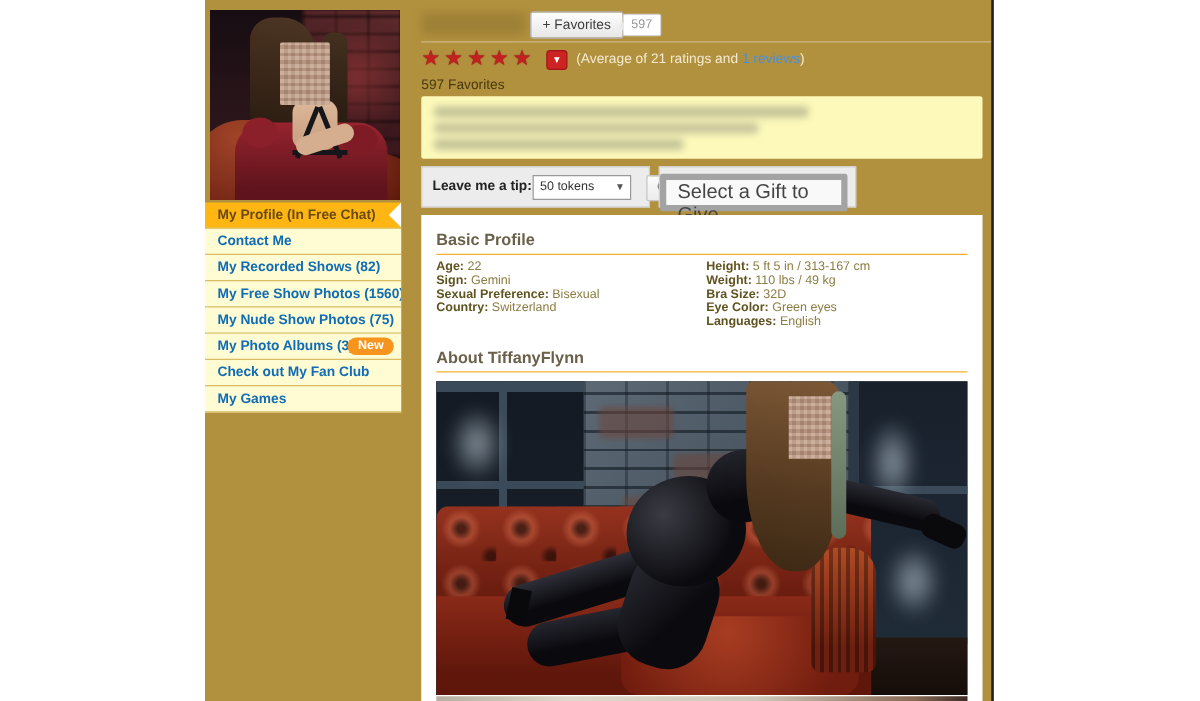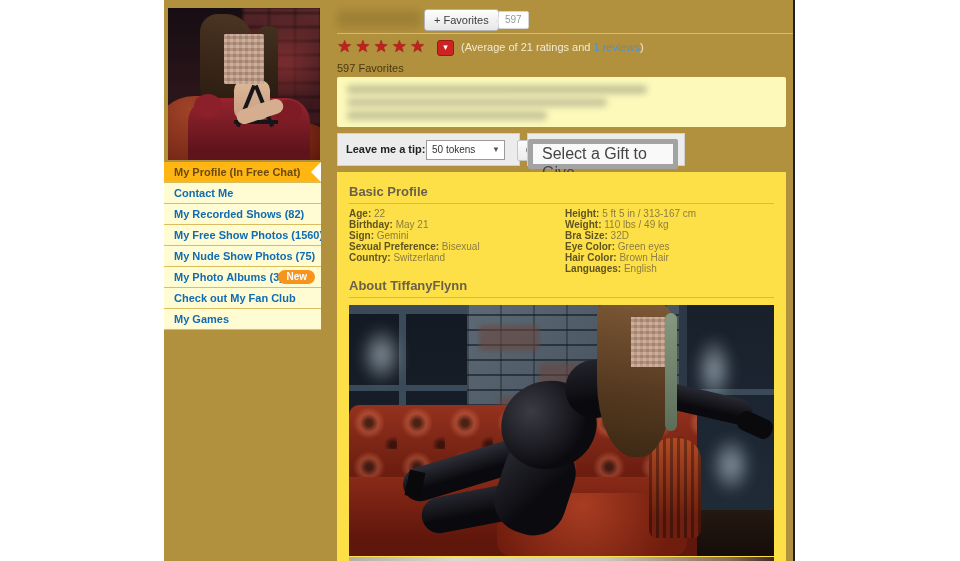--- a/index.html
+++ b/index.html
@@ -78,21 +78,21 @@
     font-size:10px;color:#333;line-height:17px;padding-left:5px;cursor:pointer;}
   .tip-select .car{position:absolute;right:4px;top:0;font-size:8px;color:#555;}
   .tip-go{position:absolute;right:-56px;top:6px;height:19px;padding:0 8px;font-size:11px;color:#555;
     background:linear-gradient(180deg,#fbfbfb,#ececec);border:1px solid #c6c6c6;border-radius:2px;line-height:18px;cursor:pointer;}
   .giftbox{position:absolute;left:190px;top:133px;width:156px;height:31px;background:#ececec;border:1px solid #d0d0d0;}
   .gift-label{position:absolute;left:8px;top:9px;font-size:11px;font-weight:bold;color:#222;}
   .gift-btn{position:absolute;right:6px;top:5px;height:20px;padding:0 9px;font-size:16px;color:#444;
     background:#f9f9f9;border:5px solid #a3a3a3;border-radius:2px;line-height:19px;cursor:pointer;}
 
   
-  .panel{position:absolute;left:0;top:172px;width:449px;height:389px;background:#fde047;}
+  .panel{position:absolute;left:0;top:172px;width:449px;height:389px;background:#ffffff;}
   .sec-head{position:absolute;left:12px;font-size:13px;font-weight:bold;color:#6b614a;}
   .h-basic{top:12px;}
   .h-about{top:106px;}
   .sec-line{position:absolute;left:12px;width:425px;height:1px;background:#f2b22e;}
   .l-basic{top:31px;}
   .l-about{top:125px;}
   .statcol{position:absolute;top:36px;font-size:10px;line-height:11px;color:#8c7d42;}
   .col-l{left:12px;width:210px;}
   .col-r{left:228px;width:215px;}
   .stat b{color:#5f5420;font-weight:bold;}
@@ -241,31 +241,29 @@
       <div class="giftbox">
         <span class="gift-label">Give me a gift:</span>
         <span class="gift-btn">Select a Gift to Give</span>
       </div>
 
       <div class="panel">
         <div class="sec-head h-basic">Basic Profile</div>
         <div class="sec-line l-basic"></div>
         <div class="statcol col-l">
             <div class="stat"><b>Age: </b><span>22</span></div>
-            <div class="stat"><b>Birthday: </b><span>May 21</span></div>
             <div class="stat"><b>Sign: </b><span>Gemini</span></div>
             <div class="stat"><b>Sexual Preference: </b><span>Bisexual</span></div>
             <div class="stat"><b>Country: </b><span>Switzerland</span></div>
           </div>
         <div class="statcol col-r">
             <div class="stat"><b>Height: </b><span>5 ft 5 in / 313-167 cm</span></div>
             <div class="stat"><b>Weight: </b><span>110 lbs / 49 kg</span></div>
             <div class="stat"><b>Bra Size: </b><span>32D</span></div>
             <div class="stat"><b>Eye Color: </b><span>Green eyes</span></div>
-            <div class="stat"><b>Hair Color: </b><span>Brown Hair</span></div>
             <div class="stat"><b>Languages: </b><span>English</span></div>
           </div>
 
         <div class="sec-head h-about">About TiffanyFlynn</div>
         <div class="sec-line l-about"></div>
 
         <div class="photo">
           <div class="ph-win-left"></div>
           <div class="cloud" style="left:10px;top:20px;width:45px;height:60px;"></div>
           <div class="cloud" style="left:60px;top:110px;width:50px;height:80px;"></div>

